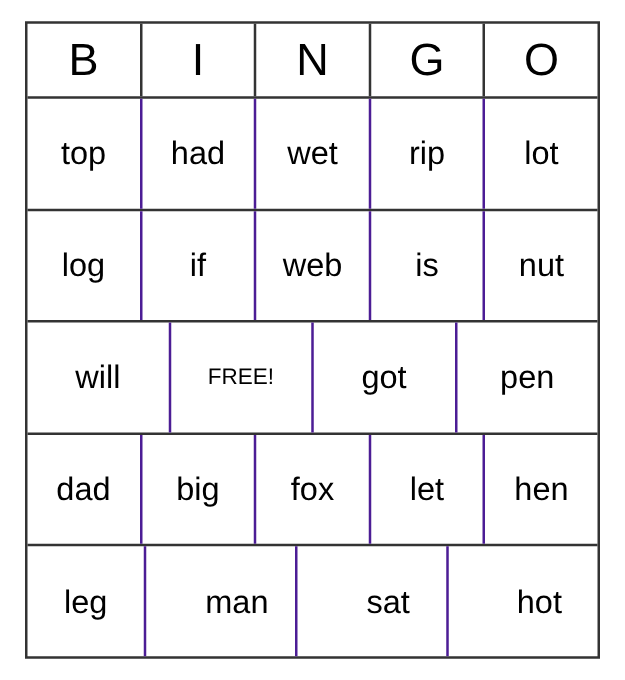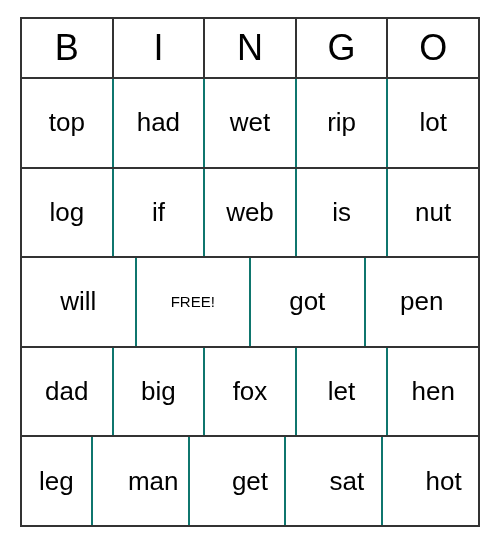--- a/index.html
+++ b/index.html
@@ -62,29 +62,29 @@
       border-bottom: none;
       gap: 26px;
     }
 
     .bingo-cell {
       flex: 1;
       display: flex;
       align-items: center;
       justify-content: center;
       font-size: 26px;
-      border-right: 2px solid #0f766e;
+      border-right: 2px solid #4c1d95;
     }
 
     .bingo-cell:last-child {
       border-right: none;
     }
 
     .free-cell {
-      font-size: 15px;
+      font-size: 18px;
       font-weight: normal;
     }
   </style>
 </head>
 <body>
 
 <div class="bingo-card">
   <div class="bingo-header">
   <div class="bingo-header-cell">B</div>
       <div class="bingo-header-cell">I</div>
@@ -116,18 +116,17 @@
       <div class="bingo-row">
         <div class="bingo-cell">dad</div>
         <div class="bingo-cell">big</div>
         <div class="bingo-cell">fox</div>
         <div class="bingo-cell">let</div>
         <div class="bingo-cell">hen</div>
       </div>
       <div class="bingo-row">
         <div class="bingo-cell">leg</div>
         <div class="bingo-cell">man</div>
-        <div class="bingo-cell">get</div>
         <div class="bingo-cell">sat</div>
         <div class="bingo-cell">hot</div>
       </div>
     </div>
 </div>
 
 </body></html>

